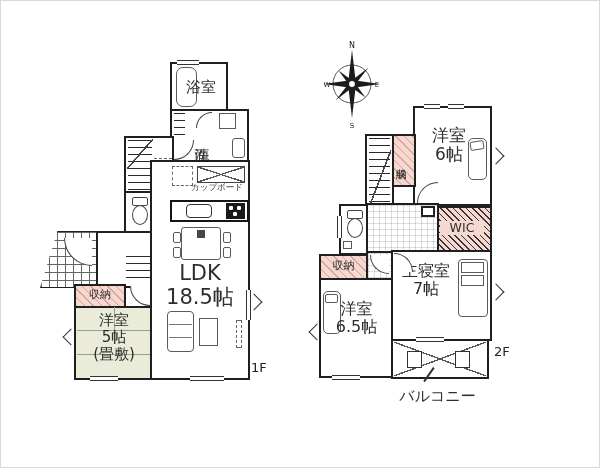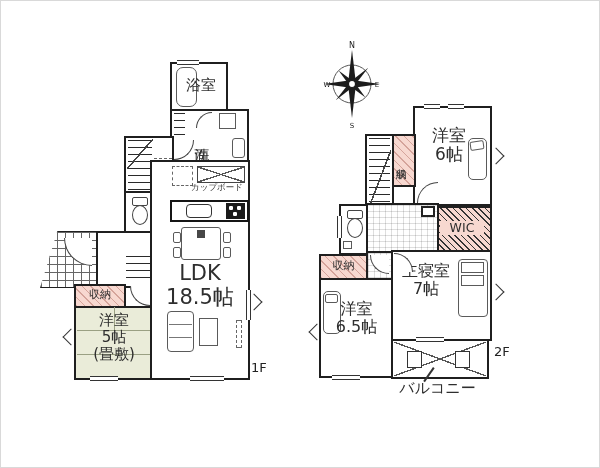--- a/index.html
+++ b/index.html
@@ -45,21 +45,21 @@
 <div class="canvas">
 
   <div>
 
     <div class="room thin gridtile" style="left:40px;top:231px;width:62px;height:57px;border-width:1px;
                 clip-path:polygon(28% 0,100% 0,100% 100%,0 100%);"></div>
     <div class="arc arc-bl" style="left:64px;top:238px;width:28px;height:28px;"></div>
 
     <div class="room" style="left:170px;top:62px;width:58px;height:50px;"></div>
     <div class="furn" style="left:176px;top:67px;width:21px;height:40px;border-radius:7px;"></div>
-    <div class="lbl" style="left:178px;top:79px;width:46px;font-size:15px;font-family:Liberation Mono, monospace;">浴室</div>
+    <div class="lbl" style="left:178px;top:79px;width:46px;font-size:15px;">浴室</div>
 
     <div class="room" style="left:170px;top:109px;width:79px;height:54px;"></div>
     <div class="stairs" style="left:174px;top:113px;width:11px;height:24px;"></div>
     <div class="furn" style="left:219px;top:113px;width:17px;height:16px;"></div>
     <div class="furn" style="left:232px;top:138px;width:13px;height:20px;border-radius:3px;"></div>
     <div class="lbl vert" style="left:193px;top:114px;height:46px;font-size:15px;">洗面</div>
     <div class="arc arc-br" style="left:174px;top:140px;width:20px;height:20px;"></div>
     <div class="arc arc-tl" style="left:196px;top:112px;width:16px;height:16px;"></div>
 
     <div class="room" style="left:124px;top:136px;width:50px;height:58px;"></div>
@@ -188,21 +188,21 @@
     <div class="lbl" style="left:388px;top:262px;width:76px;font-size:16px;">主寝室
 7帖</div>
     <div class="arc arc-tr" style="left:394px;top:253px;width:19px;height:19px;"></div>
 
     <div class="room" style="left:391px;top:339px;width:98px;height:40px;border-width:2px;"></div>
     <div class="xcross" style="position:absolute;left:394px;top:342px;width:92px;height:34px;"></div>
     <div class="furn hatch-dark" style="left:407px;top:351px;width:15px;height:17px;border-color:#333;"></div>
     <div class="furn hatch-dark" style="left:455px;top:351px;width:15px;height:17px;border-color:#333;"></div>
     <div class="win-h" style="left:416px;top:337px;width:28px;"></div>
     <div style="position:absolute;left:428px;top:366px;width:1.5px;height:17px;background:#333;transform:rotate(35deg);"></div>
-    <div class="lbl" style="left:380px;top:380px;width:115px;font-size:15px;font-family:Liberation Serif, serif;">バルコニー</div>
+    <div class="lbl" style="left:380px;top:388px;width:115px;font-size:15px;font-family:Liberation Serif, serif;">バルコニー</div>
 
     <div class="win-h" style="left:424px;top:104px;width:16px;"></div>
     <div class="win-h" style="left:448px;top:104px;width:16px;"></div>
     <div class="win-h" style="left:332px;top:375px;width:28px;"></div>
     <div class="chev" style="left:490px;top:150px;transform:rotate(45deg);"></div>
     <div class="chev" style="left:490px;top:286px;transform:rotate(45deg);"></div>
     <div class="chev" style="left:311px;top:326px;transform:rotate(-135deg);"></div>
 
     <div class="floorlabel" style="left:494px;top:344px;">2F</div>
   </div>

